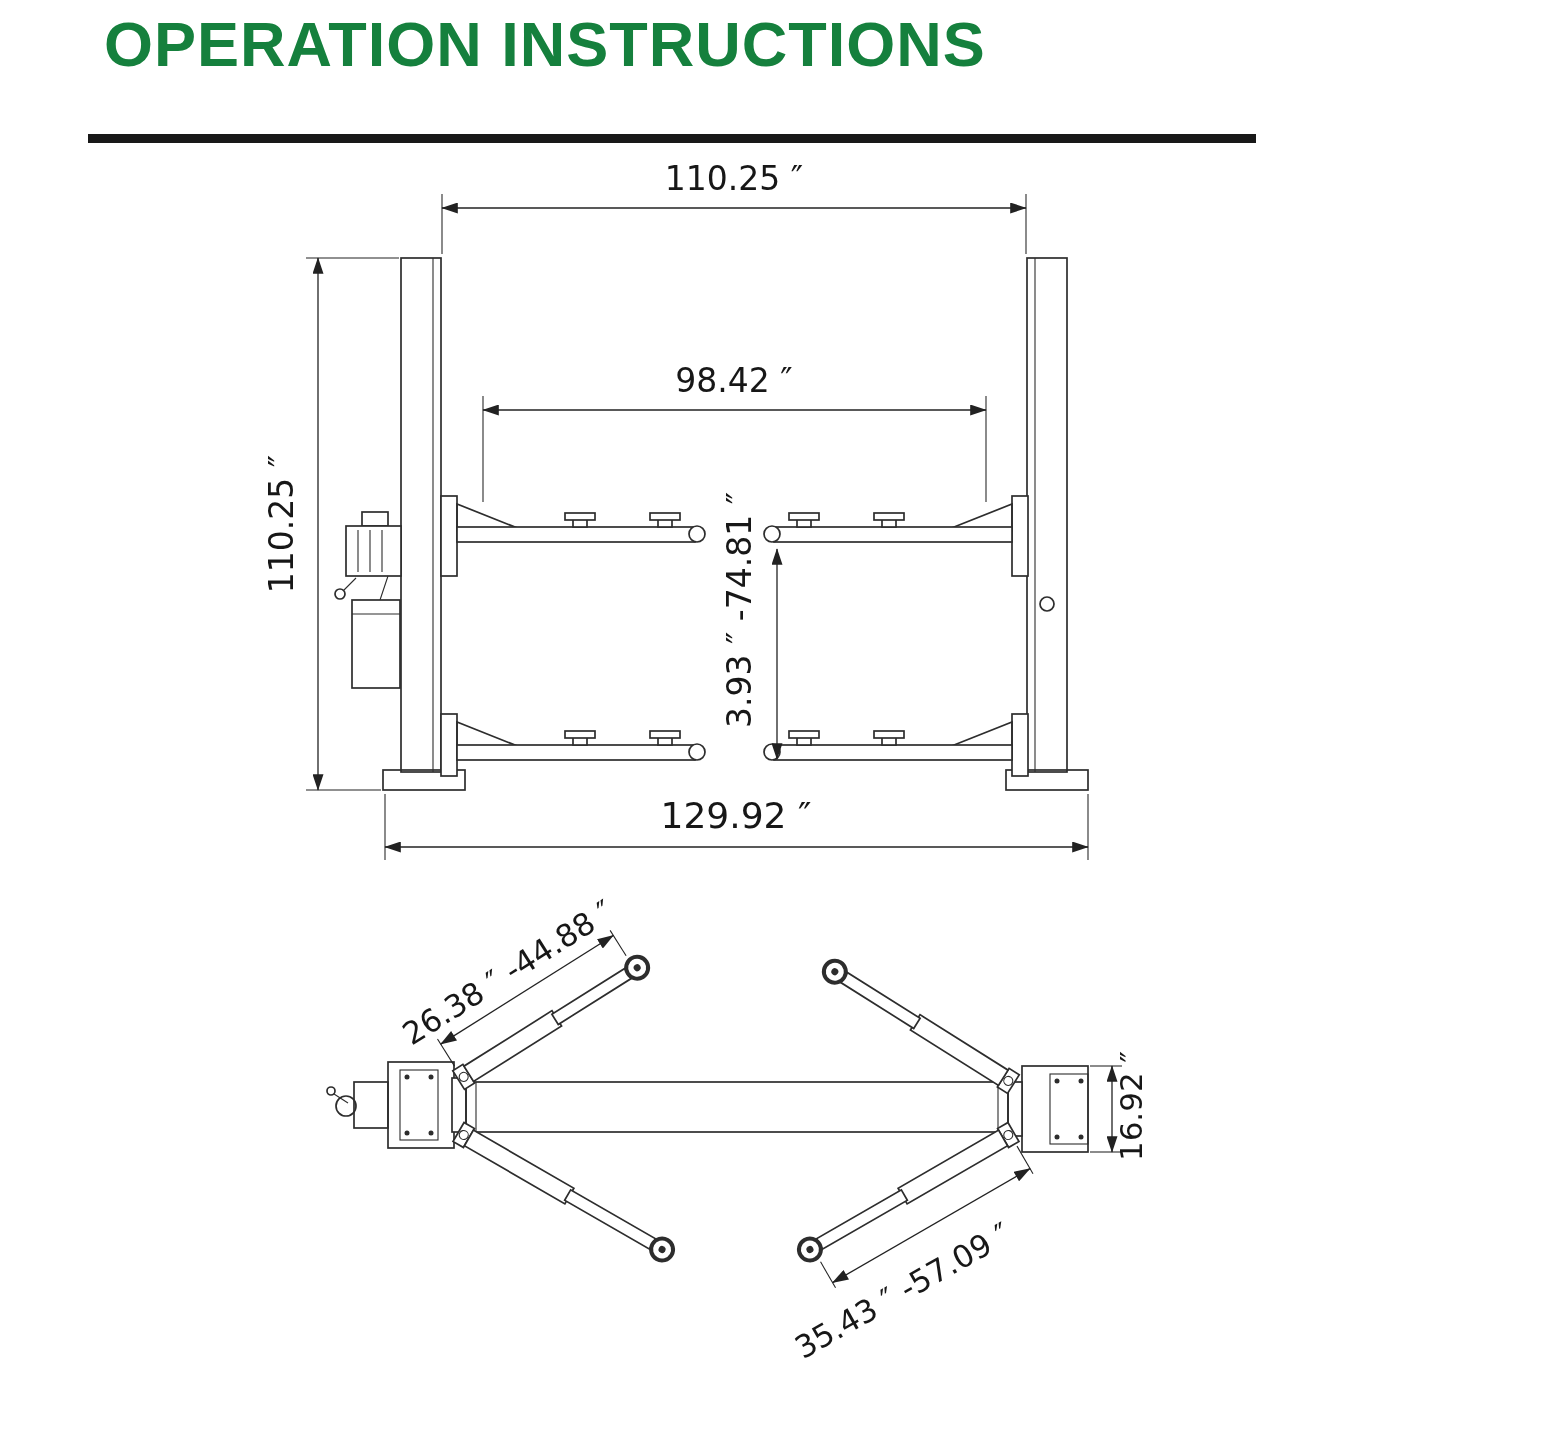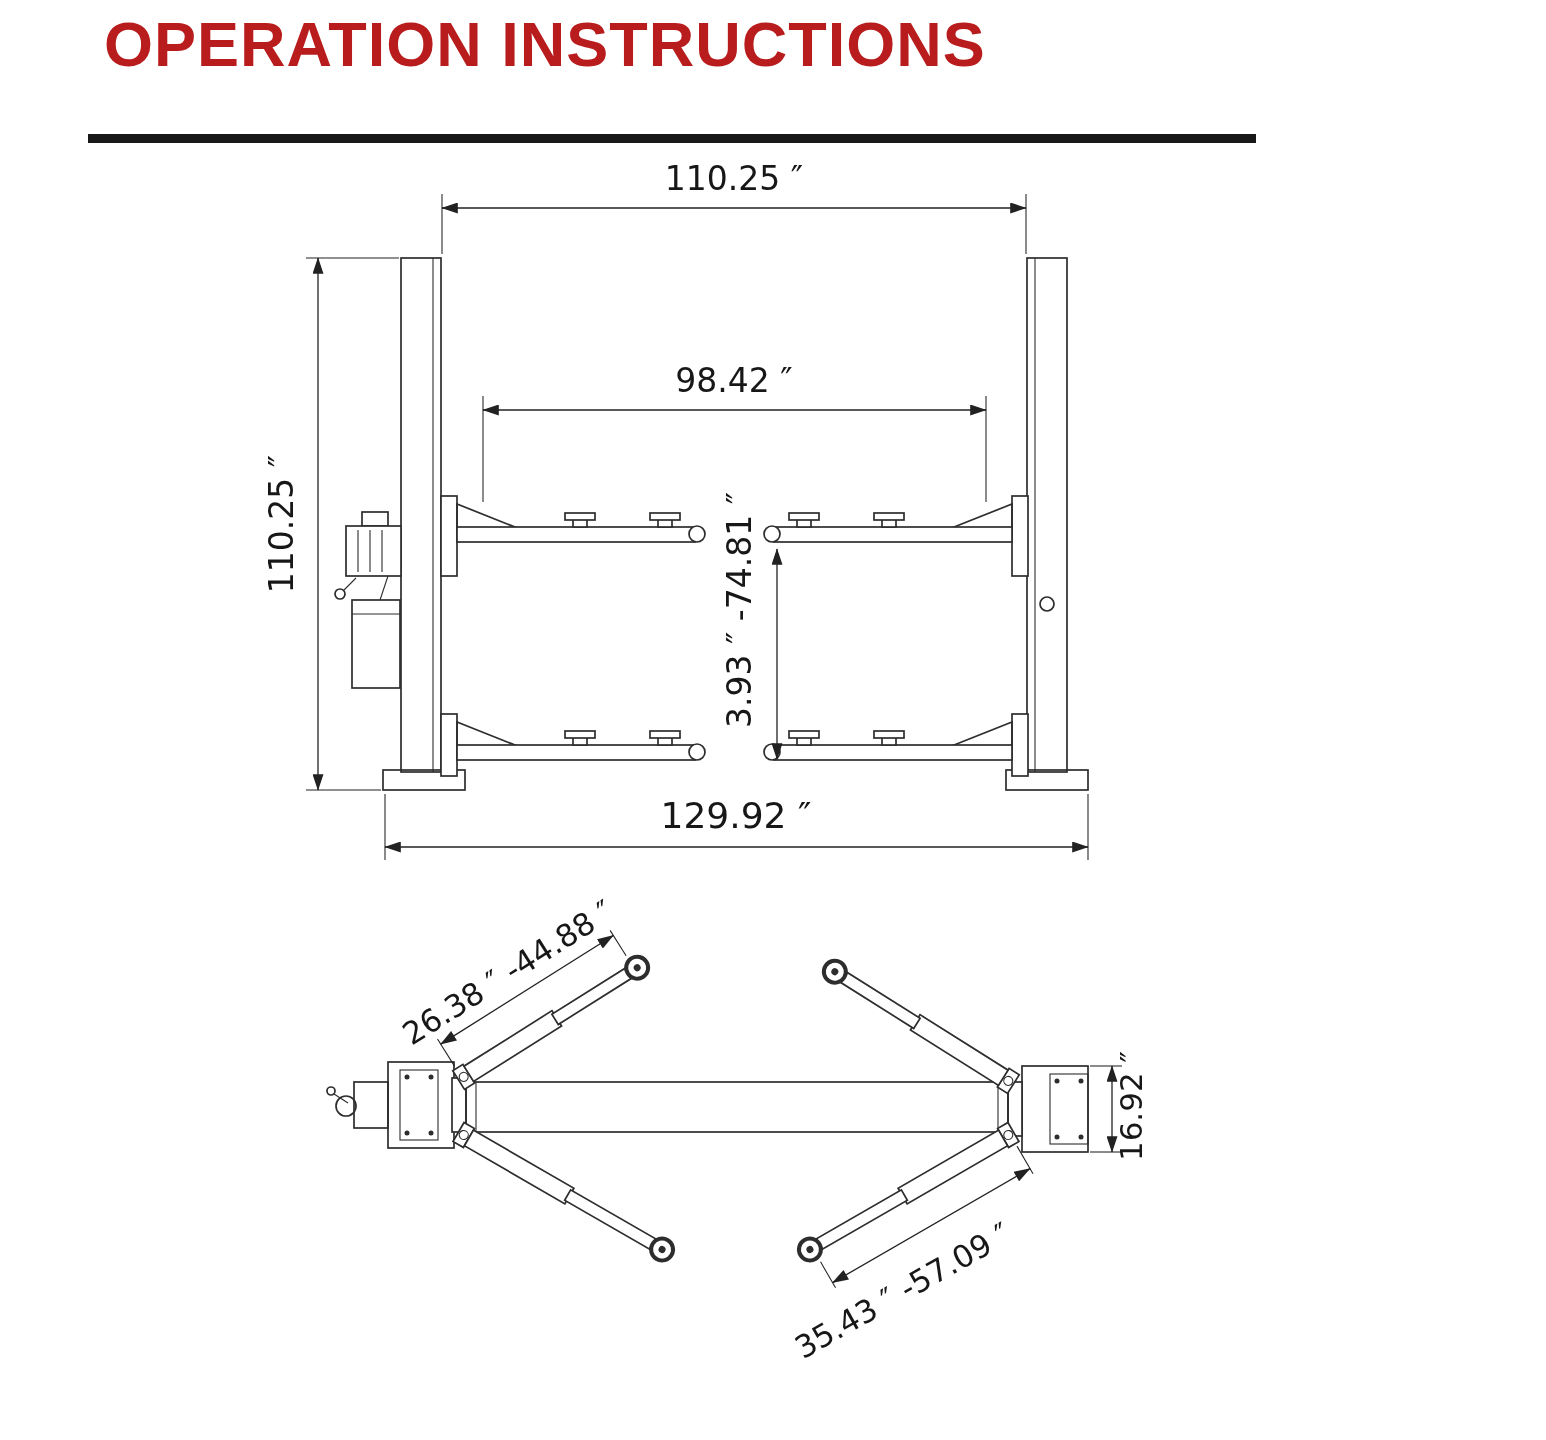--- a/index.html
+++ b/index.html
@@ -5,21 +5,21 @@
   html,body { margin:0; padding:0; }
   body {
     width:1546px; height:1440px; position:relative;
     background:#ffffff; overflow:hidden;
     font-family:"DejaVu Sans", sans-serif;
   }
   .title {
     position:absolute; left:104px; top:8px;
     font-family:"Liberation Sans", sans-serif;
     font-weight:700; font-size:63px; letter-spacing:1px;
-    color:#b91c1c; white-space:nowrap;
+    color:#15803d; white-space:nowrap;
   }
   .title-rule {
     position:absolute; left:88px; top:134px;
     width:1168px; height:9px; background:#181818;
   }
   svg.canvas { position:absolute; left:0; top:0; }
   .ln   { stroke:#2d2d2d; stroke-width:1.7; fill:none; stroke-linejoin:miter; }
   .lnw  { stroke:#2d2d2d; stroke-width:1.7; fill:#ffffff; }
   .thin { stroke:#2d2d2d; stroke-width:1.1; fill:none; }
   .dim  { stroke:#222222; stroke-width:1.3; fill:none; }

